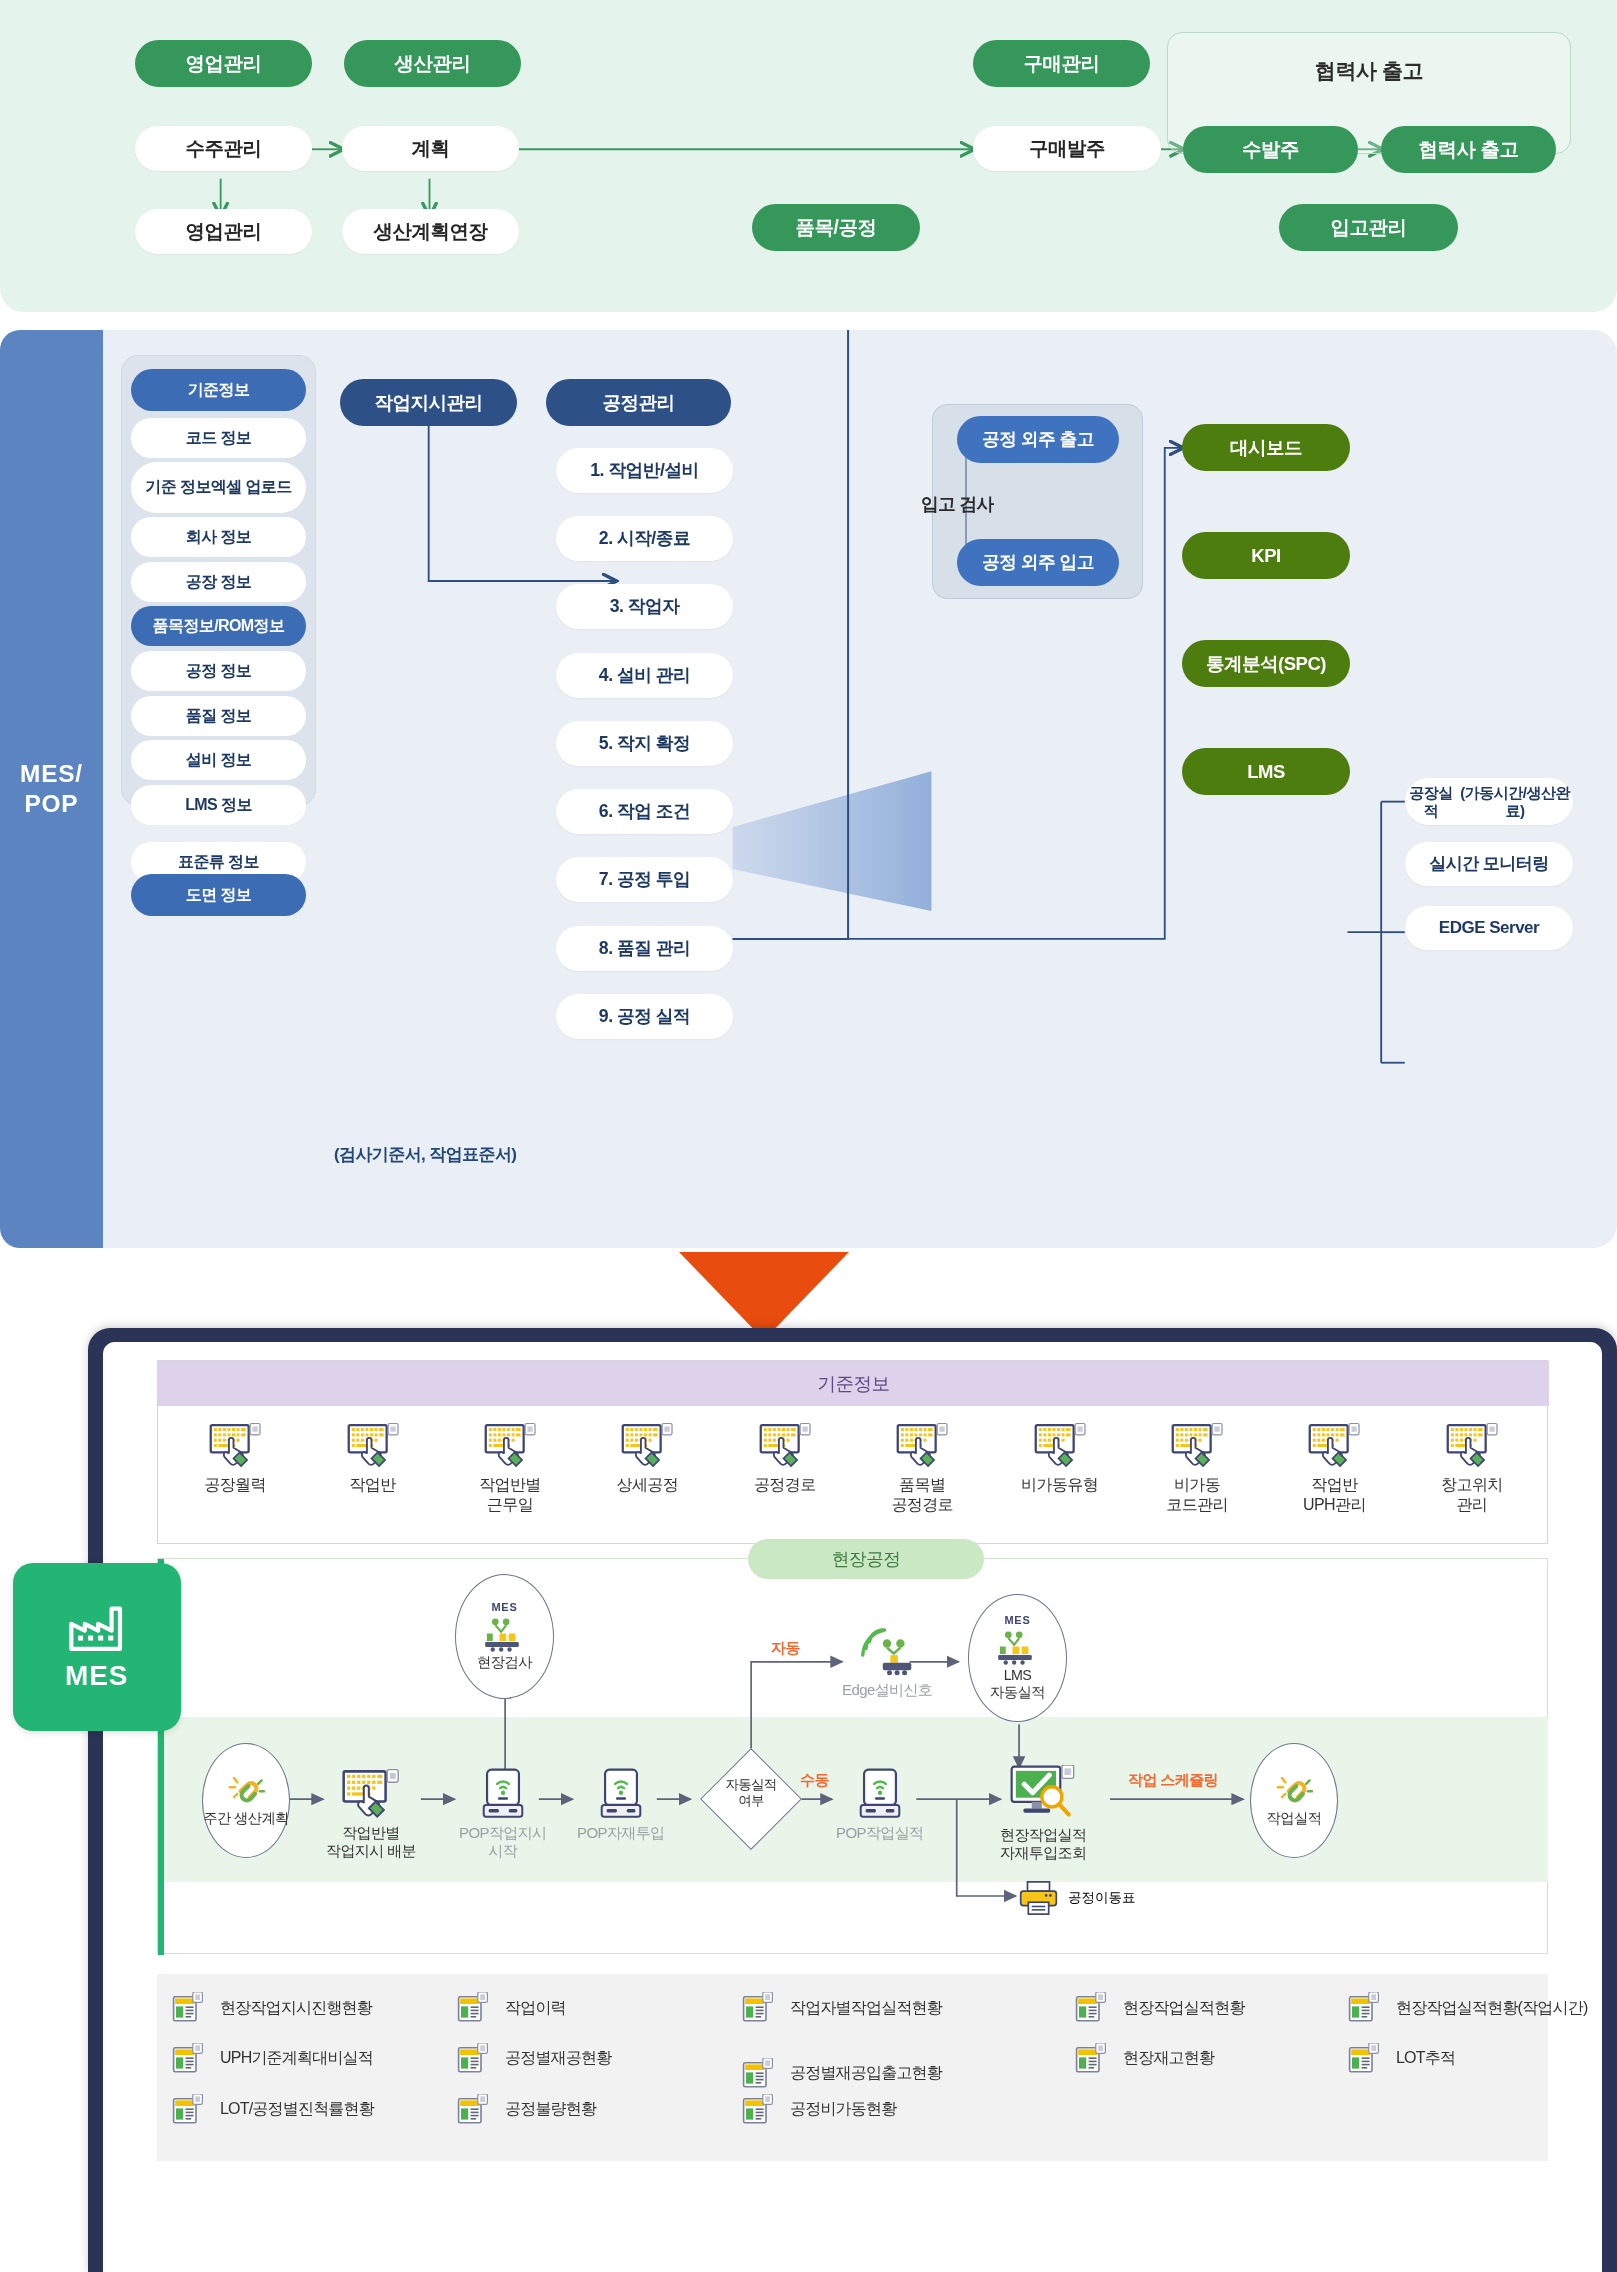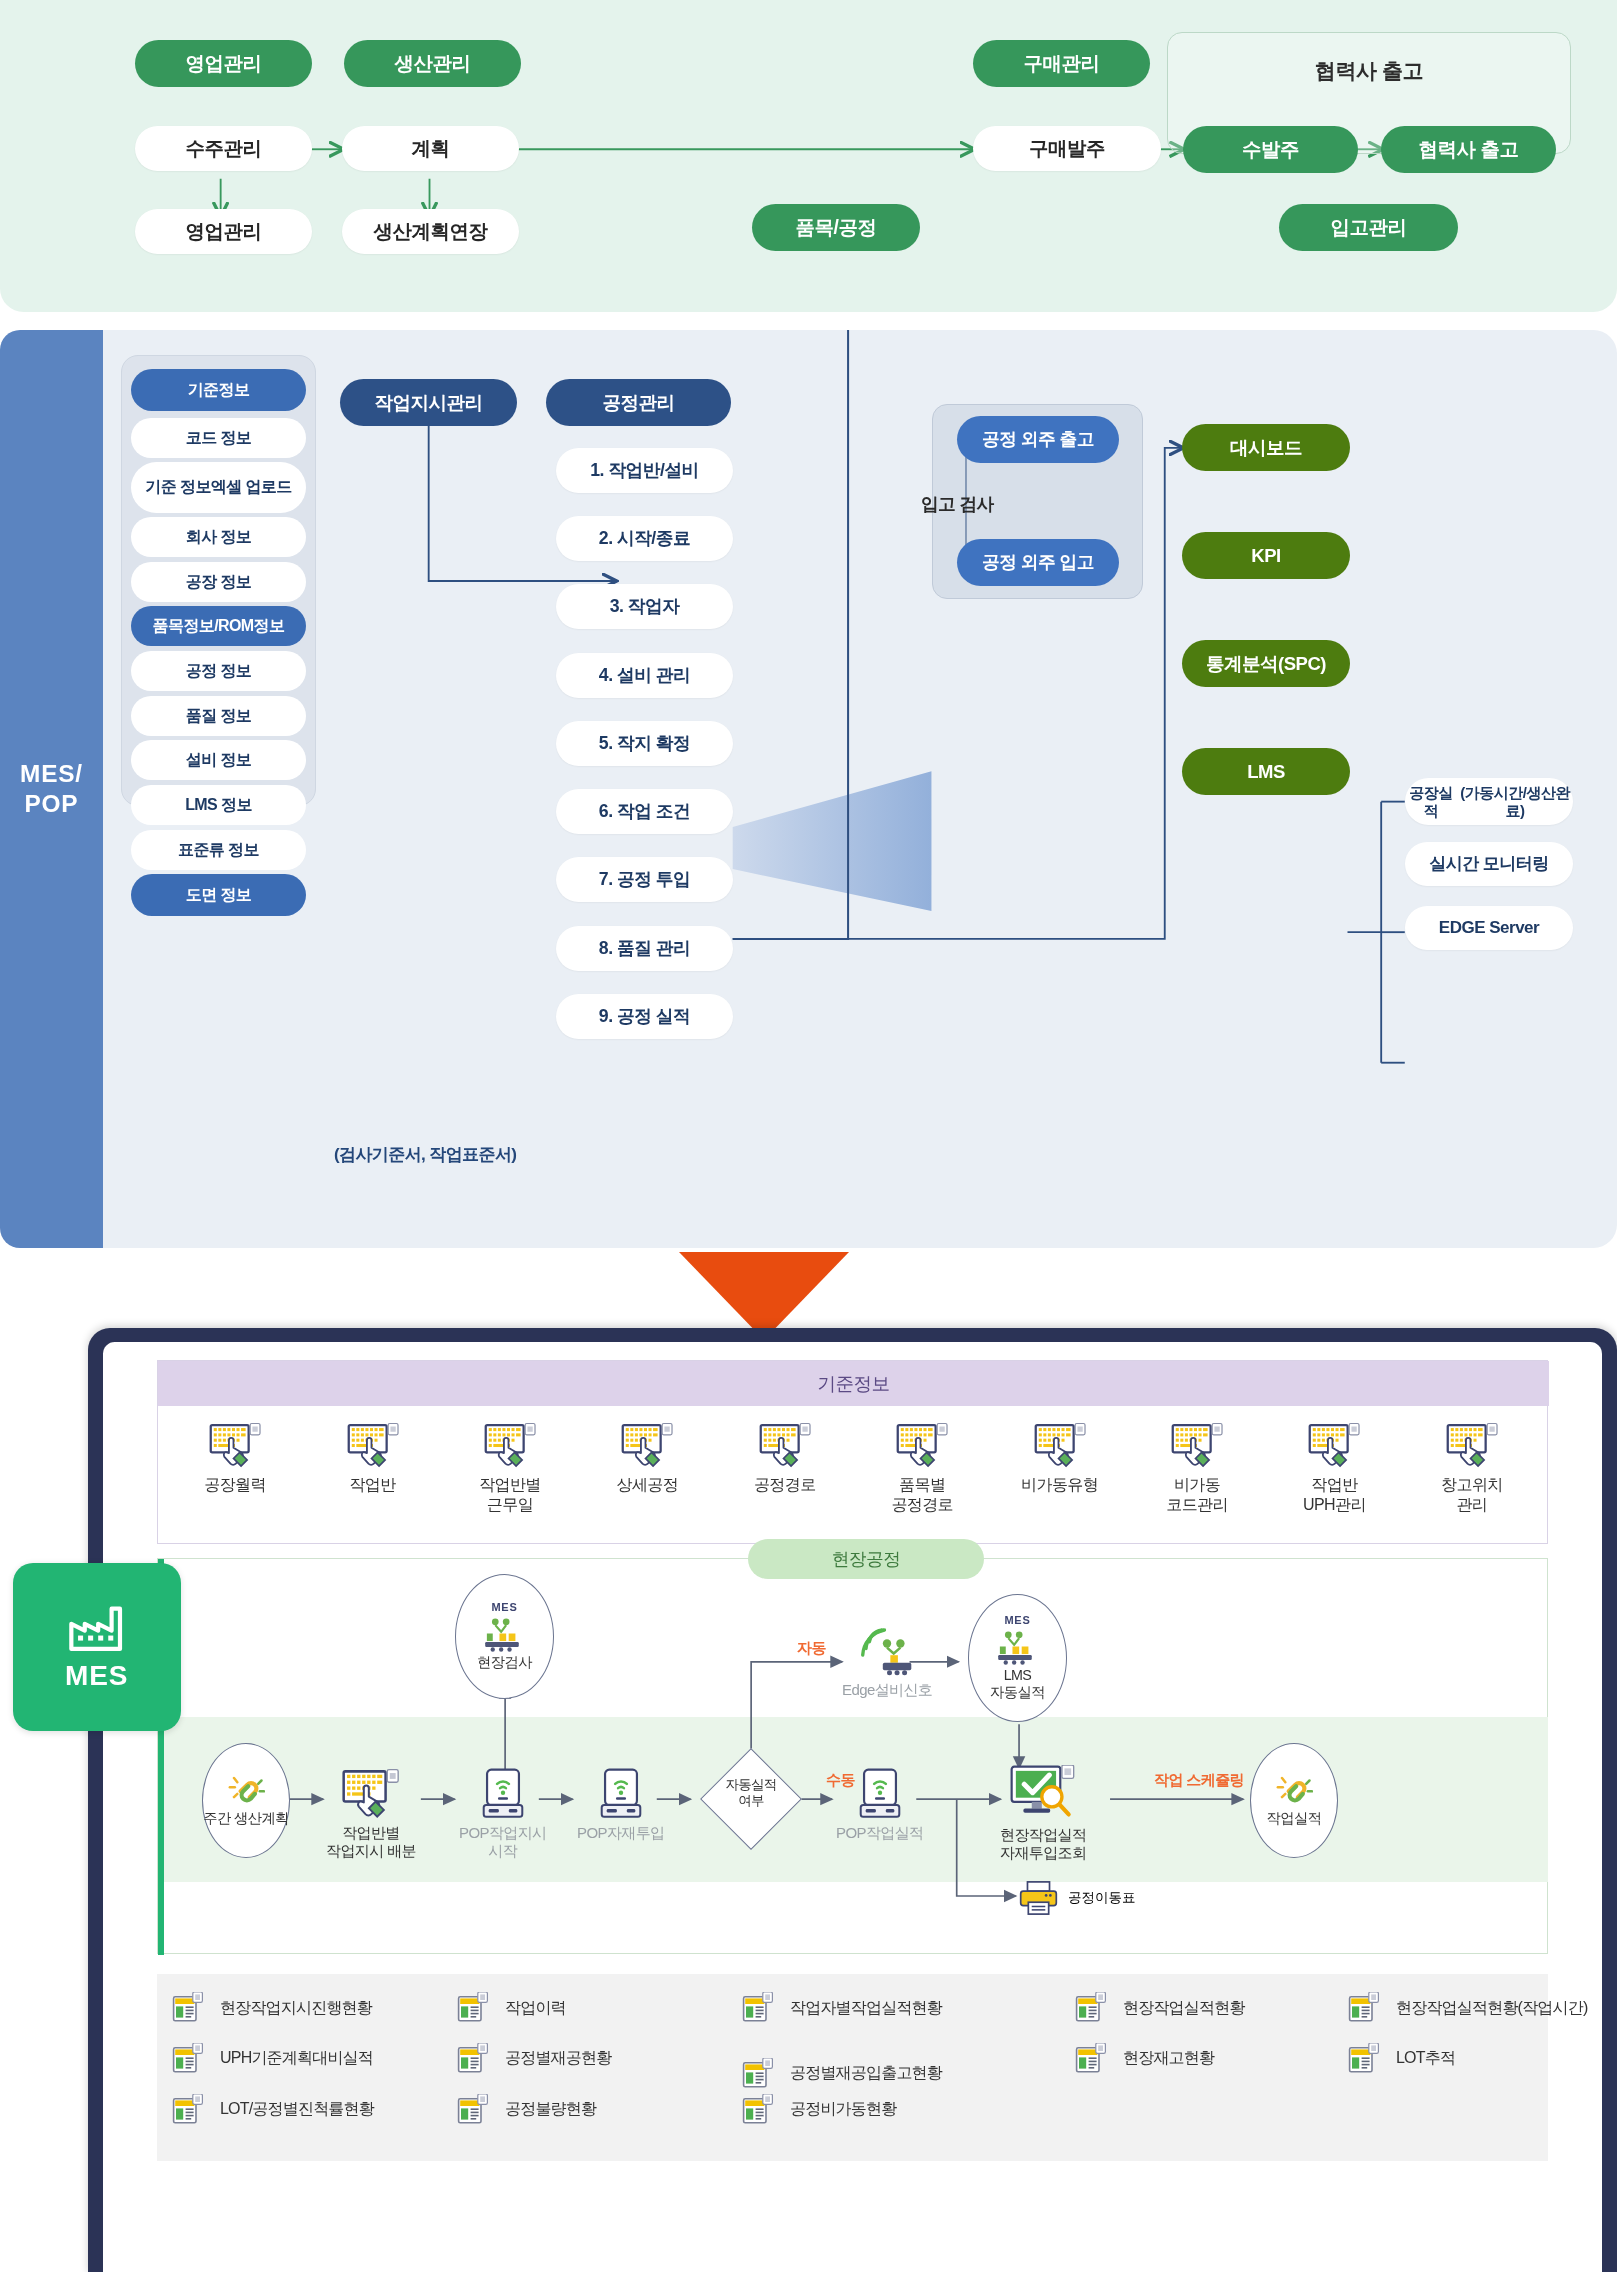--- a/index.html
+++ b/index.html
@@ -160,21 +160,21 @@
   .ellipse .etxt { font-size:14.3px; color:#333; text-align:center; line-height:1.2; letter-spacing:-0.6px; }
   .diamond-wrap { position:absolute; width:94px; height:94px; }
   .diamond {
     width:72px; height:72px; border:1px solid #6b7590; background:#fff;
     transform: rotate(45deg); margin: 11px auto;
   }
   .diamond-txt {
     position:absolute; left:0; top:25px; width:94px; text-align:center;
     font-size:13.5px; color:#333; line-height:1.2; letter-spacing:-0.8px;
   }
-  .flowlabel { position:absolute; font-size:15px; color:#f06a32; font-weight:bold; letter-spacing:-0.6px;margin-left:26px; }
+  .flowlabel { position:absolute; font-size:15px; color:#f06a32; font-weight:bold; letter-spacing:-0.6px; }
 
   
   #reports-block {
     position: absolute; left: 54px; top: 632px; width: 1391px; height: 187px;
     background: #f2f2f2;
   }
   .rrow { position:absolute; display:flex; align-items:center; gap:16px; }
   .rrow .rlabel { font-size:16px; color:#333; letter-spacing:-0.8px; white-space:nowrap; }
 
   svg.overlay { position:absolute; left:0; top:0; pointer-events:none; }
@@ -288,21 +288,21 @@
       </div>
       <div class="bpill plain" style="top: 366px; height: 40px;">
         <div>품질 정보</div>
       </div>
       <div class="bpill plain" style="top: 410px; height: 40px;">
         <div>설비 정보</div>
       </div>
       <div class="bpill plain" style="top: 455px; height: 40px;">
         <div>LMS 정보</div>
       </div>
-      <div class="bpill plain" style="top: 500px; height: 40px;">
+      <div class="bpill plain" style="top: 512px; height: 40px;">
         <div>표준류 정보</div>
       </div>
       <div class="bpill sel" style="top: 544px; height: 42px;">
         <div>도면 정보</div>
       </div>
     </div>
 
   <div id="note-docs" style="left:334px;top:813px;">
     <span>(검사기준서, 작업표준서)</span>
   </div>

